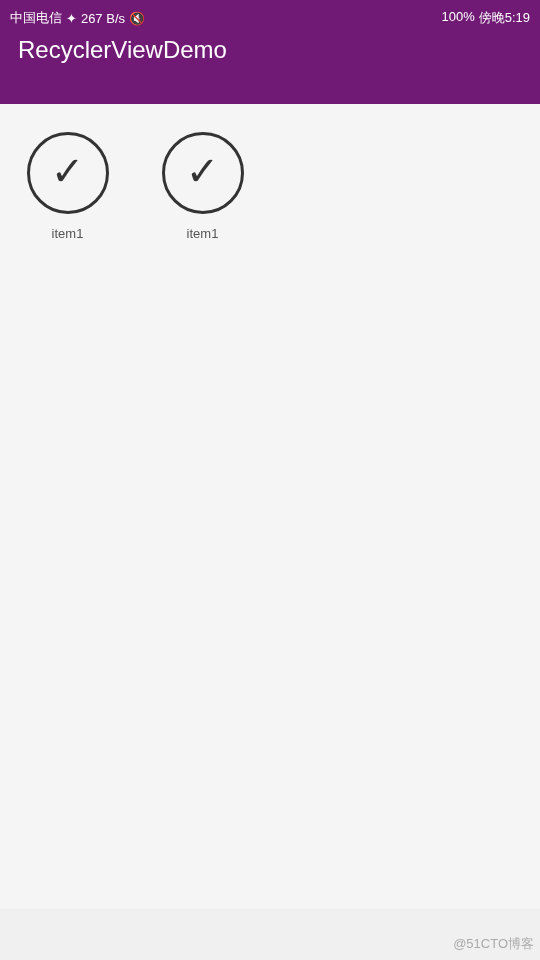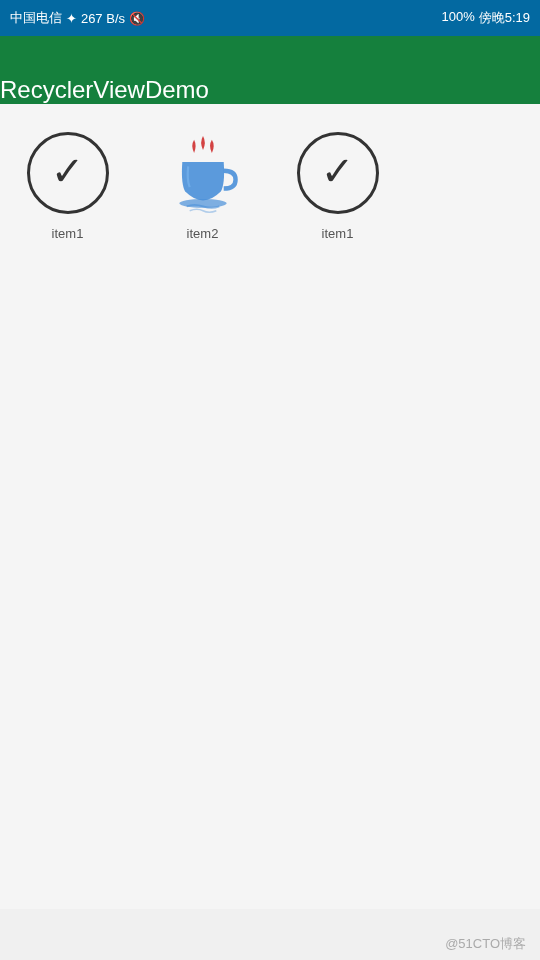--- a/index.html
+++ b/index.html
@@ -9,39 +9,39 @@
       min-height: 960px;
       background: #f0f0f0;
       font-family: sans-serif;
       overflow-x: hidden;
     }
 
     
     .status-bar {
       width: 100%;
       height: 36px;
-      background: #0369a1;
+      background: #701a75;
       display: flex;
       align-items: center;
       justify-content: space-between;
       padding: 0 10px;
       color: #fff;
       font-size: 13px;
     }
     .status-left { display: flex; align-items: center; gap: 4px; }
     .status-right { display: flex; align-items: flex-start; gap: 4px; }
 
     
     .toolbar {
       width: 100%;
       height: 68px;
-      background: #15803d;
+      background: #701a75;
       display: flex;
-      align-items: flex-end;
-      padding: 0 0;
+      align-items: flex-start;
+      padding: 0 18px;
     }
     .toolbar-title {
       color: #fff;
       font-size: 24px;
       font-weight: 400;
     }
 
     
     .recycler-container {
       width: 100%;
@@ -112,21 +112,21 @@
     
     .footer {
       position: fixed;
       bottom: 0;
       right: 0;
       width: 540px;
       height: 32px;
       display: flex;
       align-items: center;
       justify-content: flex-end;
-      padding-right: 14px;
+      padding-right: 6px;
       background: transparent;
     }
     .footer-text {
       font-size: 13px;
       color: #aaa;
     }
   </style>
 </head>
 <body>
 
@@ -151,43 +151,20 @@
 
   <div class="grid-item">
     <div class="item-icon-wrapper">
       <div class="check-circle">
         <span class="check-mark">✓</span>
       </div>
     </div>
     <span class="item-label">item1</span>
   </div>
 
-  <div class="grid-item">
-    <div class="item-icon-wrapper java-icon">
-
-      <svg viewBox="0 0 100 110" xmlns="http://www.w3.org/2000/svg">
-
-        <path d="M38 28 Q33 18 38 10 Q42 18 38 28Z" fill="#cc2222" opacity="0.85"></path>
-        <path d="M50 24 Q45 14 50 5 Q55 14 50 24Z" fill="#cc2222" opacity="0.85"></path>
-        <path d="M62 28 Q57 18 62 10 Q67 18 62 28Z" fill="#cc2222" opacity="0.85"></path>
-
-        <path d="M22 40 Q20 70 26 80 Q38 92 50 92 Q62 92 74 80 Q80 70 78 40 Z" fill="#4a90d9" opacity="0.9"></path>
-
-        <path d="M78 52 Q94 52 94 64 Q94 76 78 76" fill="none" stroke="#4a90d9" stroke-width="6" opacity="0.9"></path>
-
-        <path d="M30 46 Q28 64 32 74" fill="none" stroke="#7bb8f0" stroke-width="3" opacity="0.6"></path>
-
-        <ellipse cx="50" cy="96" rx="32" ry="6" fill="#4a90d9" opacity="0.7"></ellipse>
-
-        <path d="M28 100 Q38 96 50 100 Q62 104 72 100" fill="none" stroke="#4a90d9" stroke-width="2.5" opacity="0.6"></path>
-        <path d="M32 106 Q42 102 50 106 Q58 110 68 106" fill="none" stroke="#4a90d9" stroke-width="2" opacity="0.4"></path>
-      </svg>
-    </div>
-    <span class="item-label">item2</span>
-  </div>
 
   <div class="grid-item">
     <div class="item-icon-wrapper">
       <div class="check-circle">
         <span class="check-mark">✓</span>
       </div>
     </div>
     <span class="item-label">item1</span>
   </div>
 

